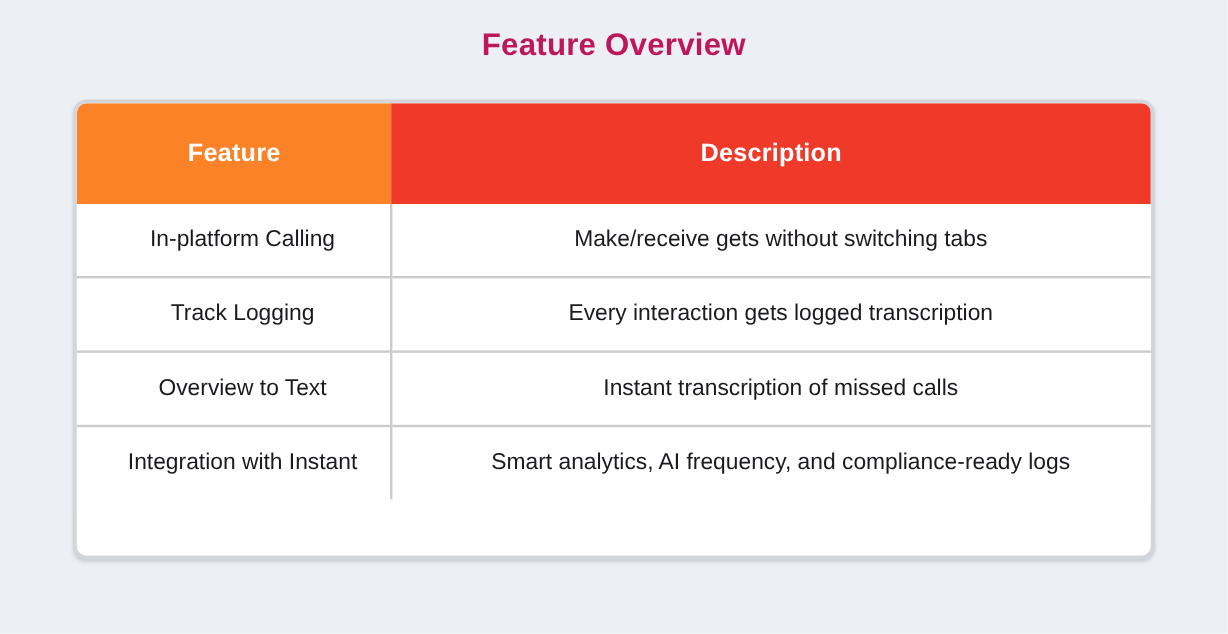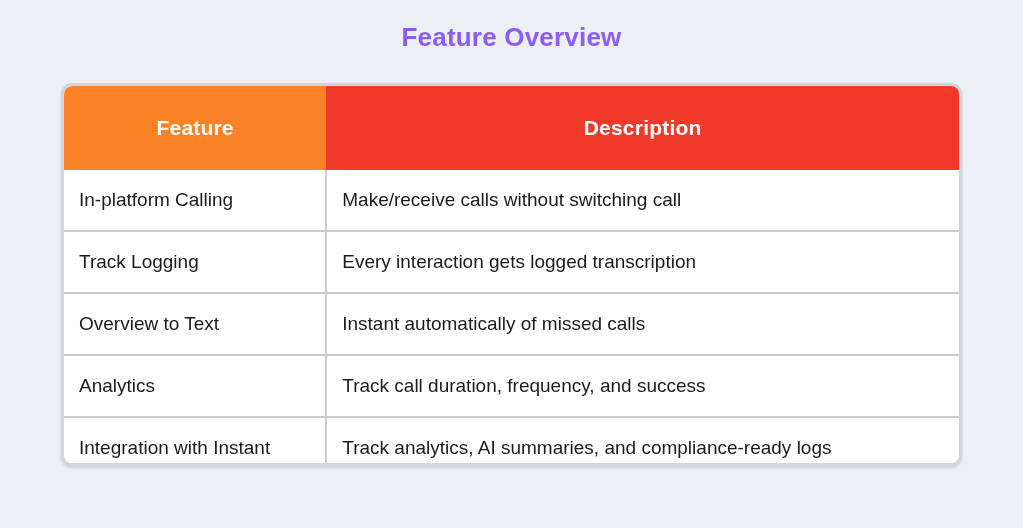--- a/index.html
+++ b/index.html
@@ -19,21 +19,21 @@
     height: 528px;
   }
   .page-title {
     position: absolute;
     left: 0;
     top: 22px;
     width: 1023px;
     text-align: center;
     font-size: 26px;
     font-weight: bold;
-    color: #8b5cf6;
+    color: #be185d;
     letter-spacing: 0.2px;
   }
   .table-frame {
     position: absolute;
     left: 61px;
     top: 83px;
     width: 901px;
     height: 383px;
     background: #ffffff;
     border: 3px solid #d2d5da;
@@ -73,20 +73,21 @@
     height: 60px;
     padding: 0 0 0 15px;
     font-size: 19px;
     color: #1a1b1f;
     vertical-align: middle;
     background: #ffffff;
     border-bottom: 2px solid #cbcbcb;
     border-right: 2px solid #cbcbcb;
     white-space: nowrap;
     overflow: hidden;
+    text-align: center;
   }
   .ftable tbody td.cell-desc {
     border-right: none;
   }
   .ftable tbody tr:last-child td {
     border-bottom: none;
   }
 </style>
 </head>
 <body>
@@ -103,35 +104,31 @@
       </colgroup>
       <thead>
         <tr>
           <th class="head-feature">Feature</th>
           <th class="head-desc">Description</th>
         </tr>
       </thead>
       <tbody>
         <tr>
           <td class="cell-feature">In-platform Calling</td>
-          <td class="cell-desc">Make/receive calls without switching call</td>
+          <td class="cell-desc">Make/receive gets without switching tabs</td>
         </tr>
         <tr>
           <td class="cell-feature">Track Logging</td>
           <td class="cell-desc">Every interaction gets logged transcription</td>
         </tr>
         <tr>
           <td class="cell-feature">Overview to Text</td>
-          <td class="cell-desc">Instant automatically of missed calls</td>
-        </tr>
-        <tr>
-          <td class="cell-feature">Analytics</td>
-          <td class="cell-desc">Track call duration, frequency, and success</td>
+          <td class="cell-desc">Instant transcription of missed calls</td>
         </tr>
         <tr>
           <td class="cell-feature">Integration with Instant</td>
-          <td class="cell-desc">Track analytics, AI summaries, and compliance-ready logs</td>
+          <td class="cell-desc">Smart analytics, AI frequency, and compliance-ready logs</td>
         </tr>
       </tbody>
     </table>
   </div>
 
 </div>
 
 </body></html>

